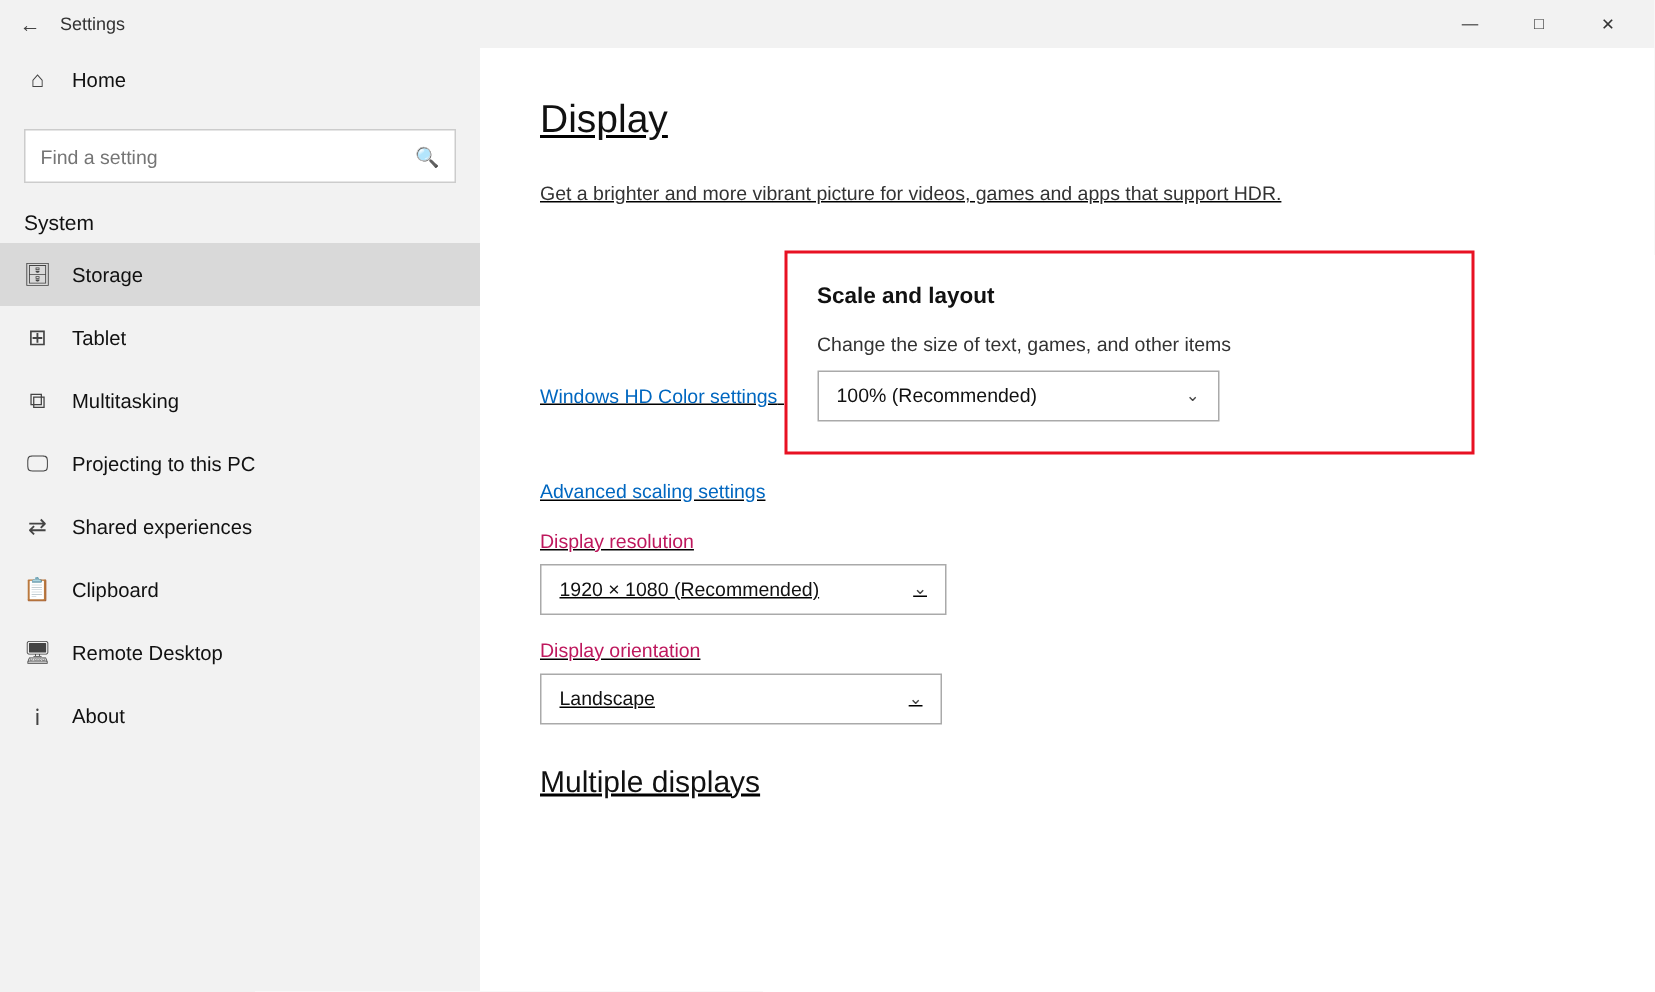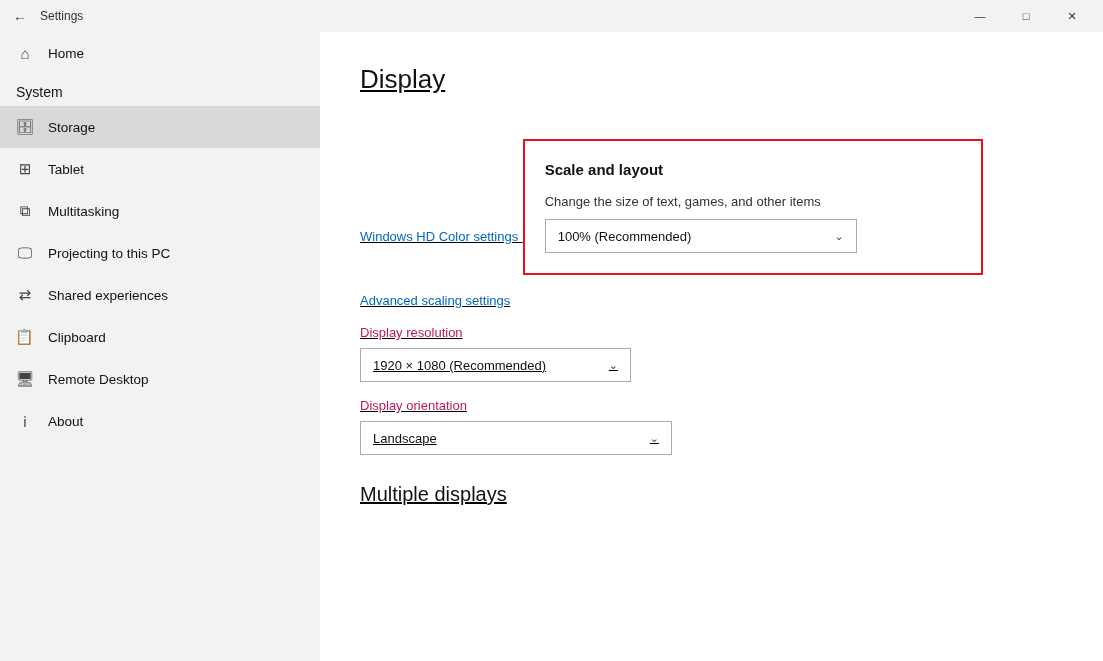--- a/index.html
+++ b/index.html
@@ -185,21 +185,21 @@
     .dropdown {
       display: flex;
       align-items: center;
       justify-content: space-between;
       border: 1px solid #aaa;
       background: white;
       padding: 6px 12px;
       font-size: 13px;
       color: #111;
       cursor: pointer;
-      width: 312px;
+      width: 268px;
       height: 34px;
     }
     .dropdown-chevron {
       font-size: 11px;
       color: #444;
     }
     .field-label {
       font-size: 13px;
       color: #be185d;
       margin-bottom: 8px;
@@ -232,20 +232,26 @@
 
 <div class="app-body">
 
   <div class="sidebar">
 
     <div class="home-nav">
       <div class="nav-icon">⌂</div>
       <span>Home</span>
     </div>
 
+    <div class="sidebar-header">
+      <div class="search-box">
+        <input type="text" placeholder="Find a setting" style="">
+        <span class="search-icon-char">🔍</span>
+      </div>
+    </div>
 
     <div class="sidebar-system-label">System</div>
 
     <div class="nav-item active">
       <div class="nav-icon">🗄</div>
       <span>Storage</span>
     </div>
     <div class="nav-item">
       <div class="nav-icon">⊞</div>
       <span>Tablet</span>
@@ -273,20 +279,21 @@
     <div class="nav-item">
       <div class="nav-icon">ℹ</div>
       <span>About</span>
     </div>
   </div>
 
   <div class="main-content">
     <div class="page-title">Display</div>
 
     
+    <p class="section-desc">Get a brighter and more vibrant picture for videos, games and apps that support HDR.</p>
     <a class="link-blue">Windows HD Color settings</a>
 
     
     <div class="scale-layout-box">
       <div class="section-title">Scale and layout</div>
       <p class="scale-desc">Change the size of text, games, and other items</p>
       <div class="dropdown">
         <span>100% (Recommended)</span>
         <span class="dropdown-chevron">⌄</span>
       </div>

